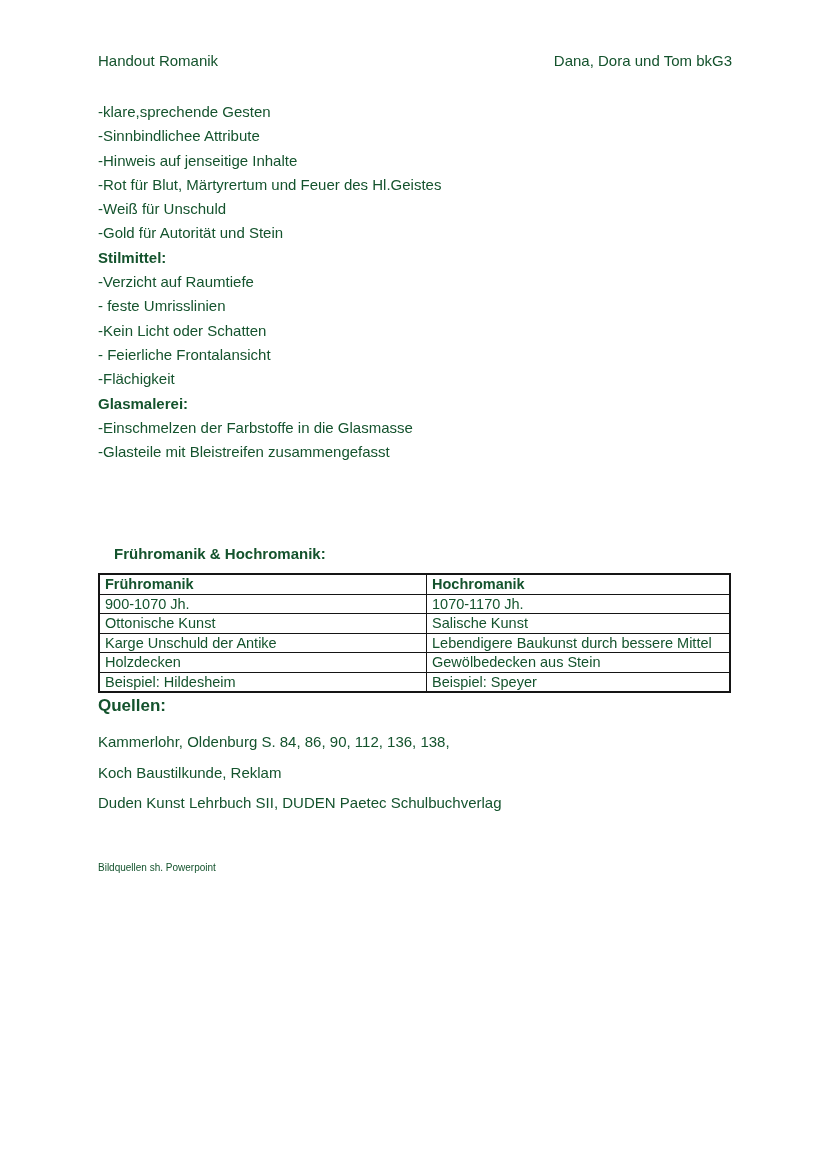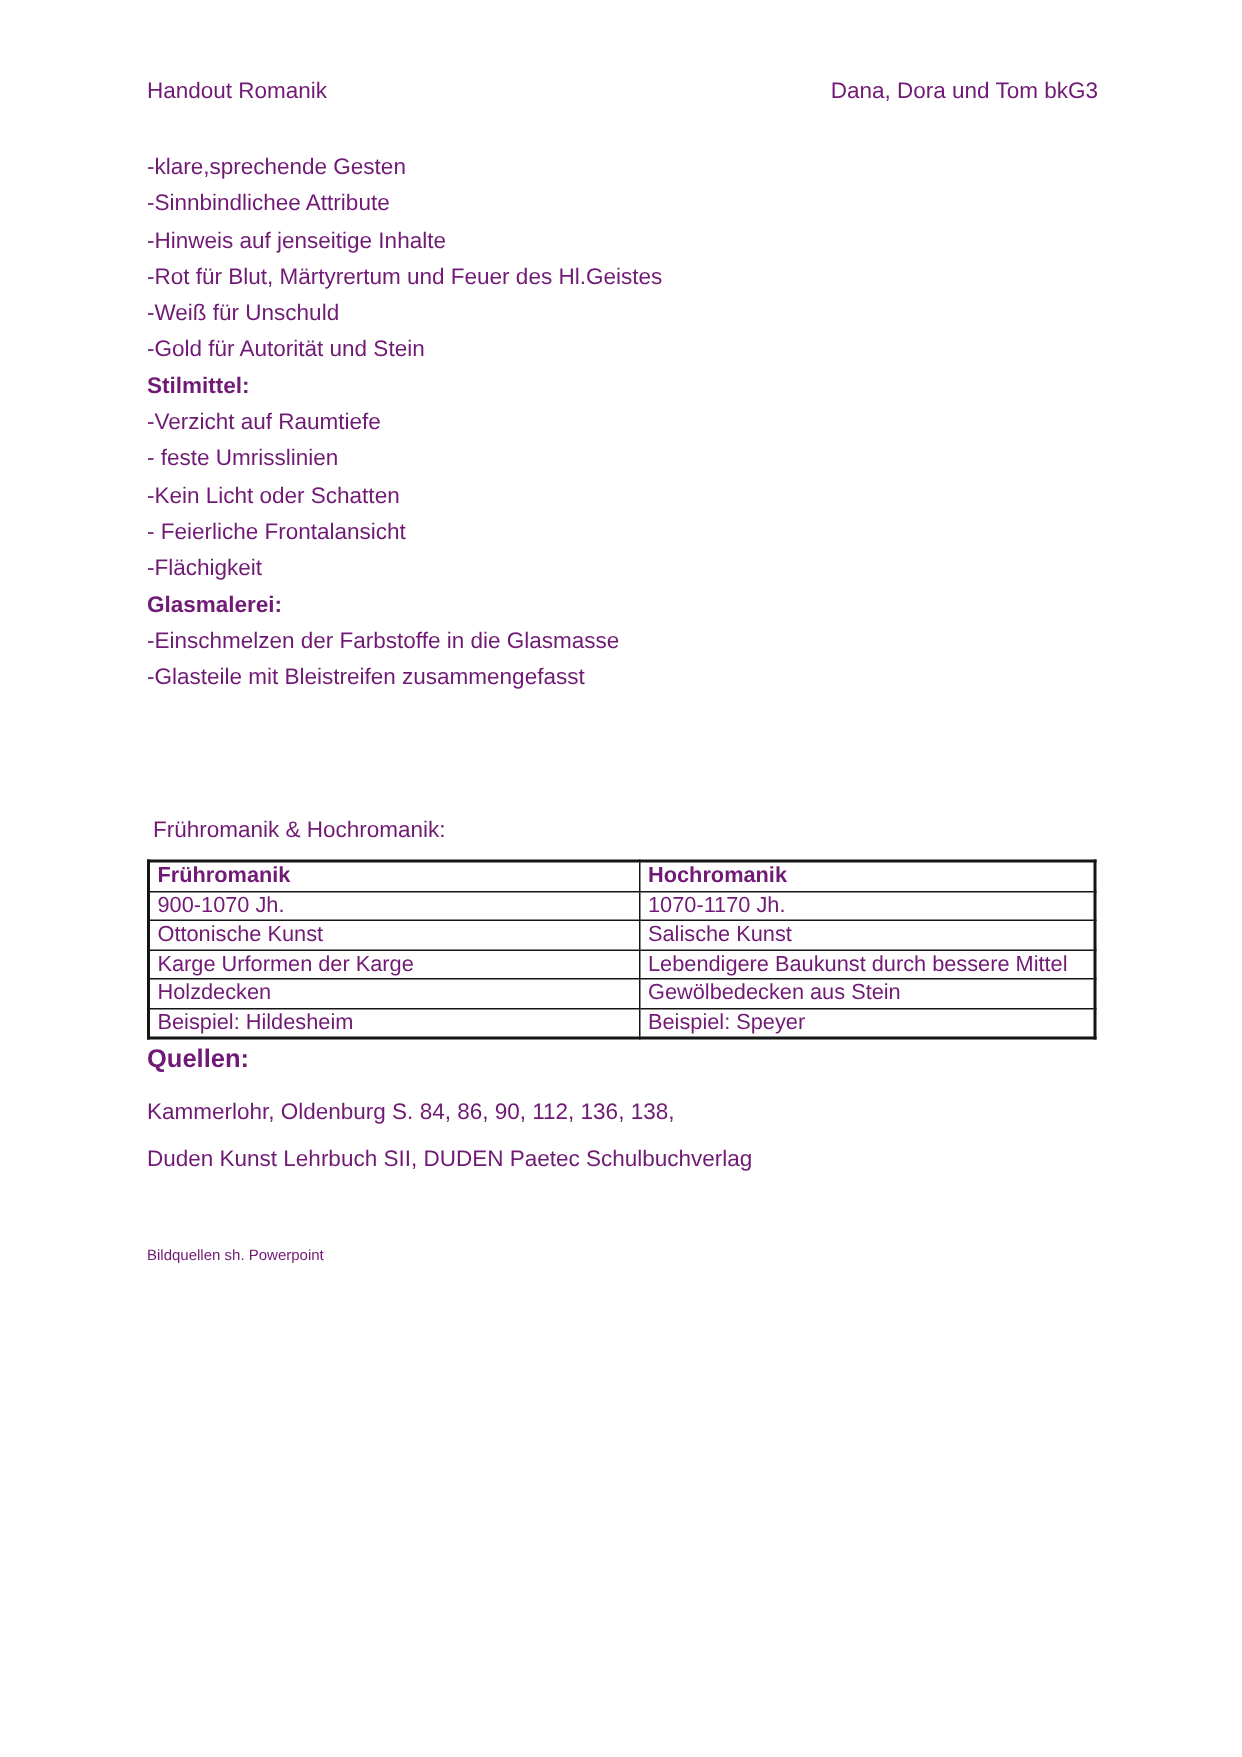--- a/index.html
+++ b/index.html
@@ -8,43 +8,43 @@
     background: #ffffff;
   }
   .page {
     position: relative;
     width: 828px;
     height: 1171px;
     background: #ffffff;
     box-sizing: border-box;
     padding: 51px 96px 0 98px;
     font-family: "Liberation Sans", sans-serif;
-    color: #701a75;
+    color: #14532d;
     overflow: hidden;
   }
   .page-header {
     display: flex;
     justify-content: space-between;
     font-size: 15px;
     line-height: 19px;
   }
   .bullet-list {
     margin-top: 30px;
   }
   .bullet-list p {
     margin: 0;
     font-size: 15px;
     line-height: 24.3px;
     white-space: pre;
   }
   .bold { font-weight: bold; }
   .section-heading {
-    margin: 81px 0 0 4px;
+    margin: 81px 0 0 16px;
     font-size: 15px;
-    font-weight: normal;
+    font-weight: bold;
     line-height: 18px;
   }
   table.comparison {
     margin-top: 10px;
     border-collapse: collapse;
     width: 633px;
     border: 2px solid #151515;
     table-layout: fixed;
   }
   table.comparison td, table.comparison th {
@@ -113,36 +113,37 @@
       </tr>
       <tr>
         <td>900-1070 Jh.</td>
         <td>1070-1170 Jh.</td>
       </tr>
       <tr>
         <td>Ottonische Kunst</td>
         <td>Salische Kunst</td>
       </tr>
       <tr>
-        <td>Karge Urformen der Karge</td>
+        <td>Karge Unschuld der Antike</td>
         <td>Lebendigere Baukunst durch bessere Mittel</td>
       </tr>
       <tr>
         <td>Holzdecken</td>
         <td>Gewölbedecken aus Stein</td>
       </tr>
       <tr>
         <td>Beispiel: Hildesheim</td>
         <td>Beispiel: Speyer</td>
       </tr>
     </tbody>
   </table>
 
   <p class="sources-heading">Quellen:</p>
 
   <div>
     <p class="source-line">Kammerlohr, Oldenburg S. 84, 86, 90, 112, 136, 138,</p>
+    <p class="source-line">Koch Baustilkunde, Reklam</p>
     <p class="source-line">Duden Kunst Lehrbuch SII, DUDEN Paetec Schulbuchverlag</p>
   </div>
 
   <p class="image-sources">Bildquellen sh. Powerpoint</p>
 
 </div>
 
 </body></html>

